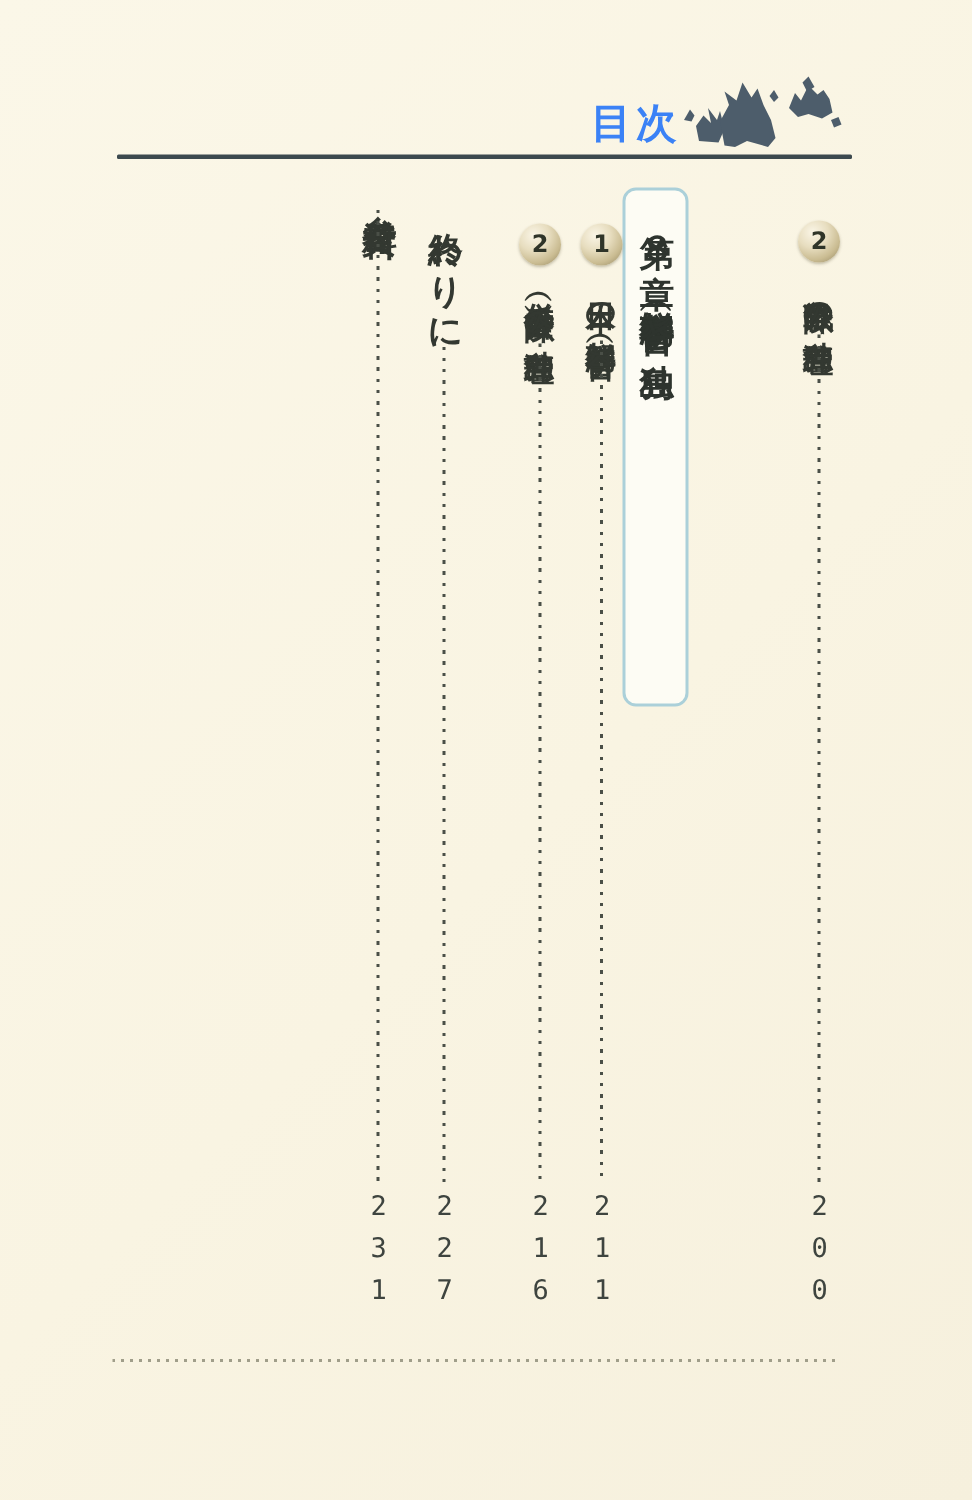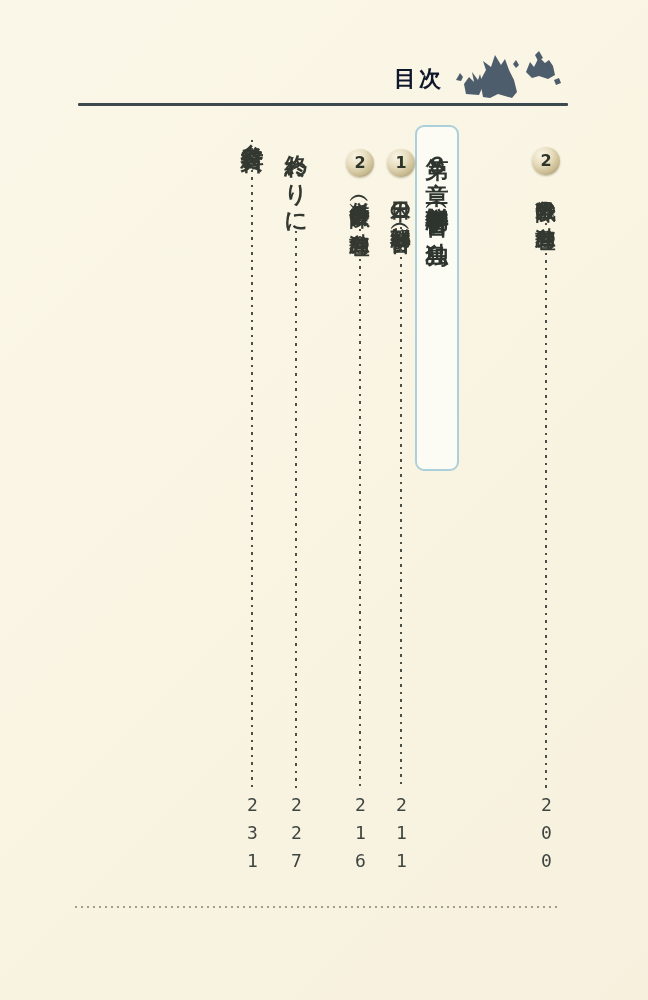--- a/index.html
+++ b/index.html
@@ -6,21 +6,21 @@
   body{
     width:648px;height:1000px;position:relative;overflow:hidden;
     background:linear-gradient(135deg,#fbf7e8 0%,#f9f4e2 55%,#f6f0dd 100%);
     font-family:"DejaVu Sans",sans-serif;
   }
   .page{position:absolute;inset:0;}
 
   
   .header-title{
     position:absolute;left:394px;top:64px;
-    font-size:22px;font-weight:bold;letter-spacing:3px;color:#0f172a;
+    font-size:27px;font-weight:bold;letter-spacing:3px;color:#3b82f6;
     font-family:"DejaVu Sans",sans-serif;
   }
   .islands{position:absolute;left:450px;top:50px;width:114px;height:54px;}
   .header-rule{
     position:absolute;left:78px;top:103px;width:490px;height:3px;
     background:#3c494e;border-radius:1px;
   }
 
   
   .toc-entry{

